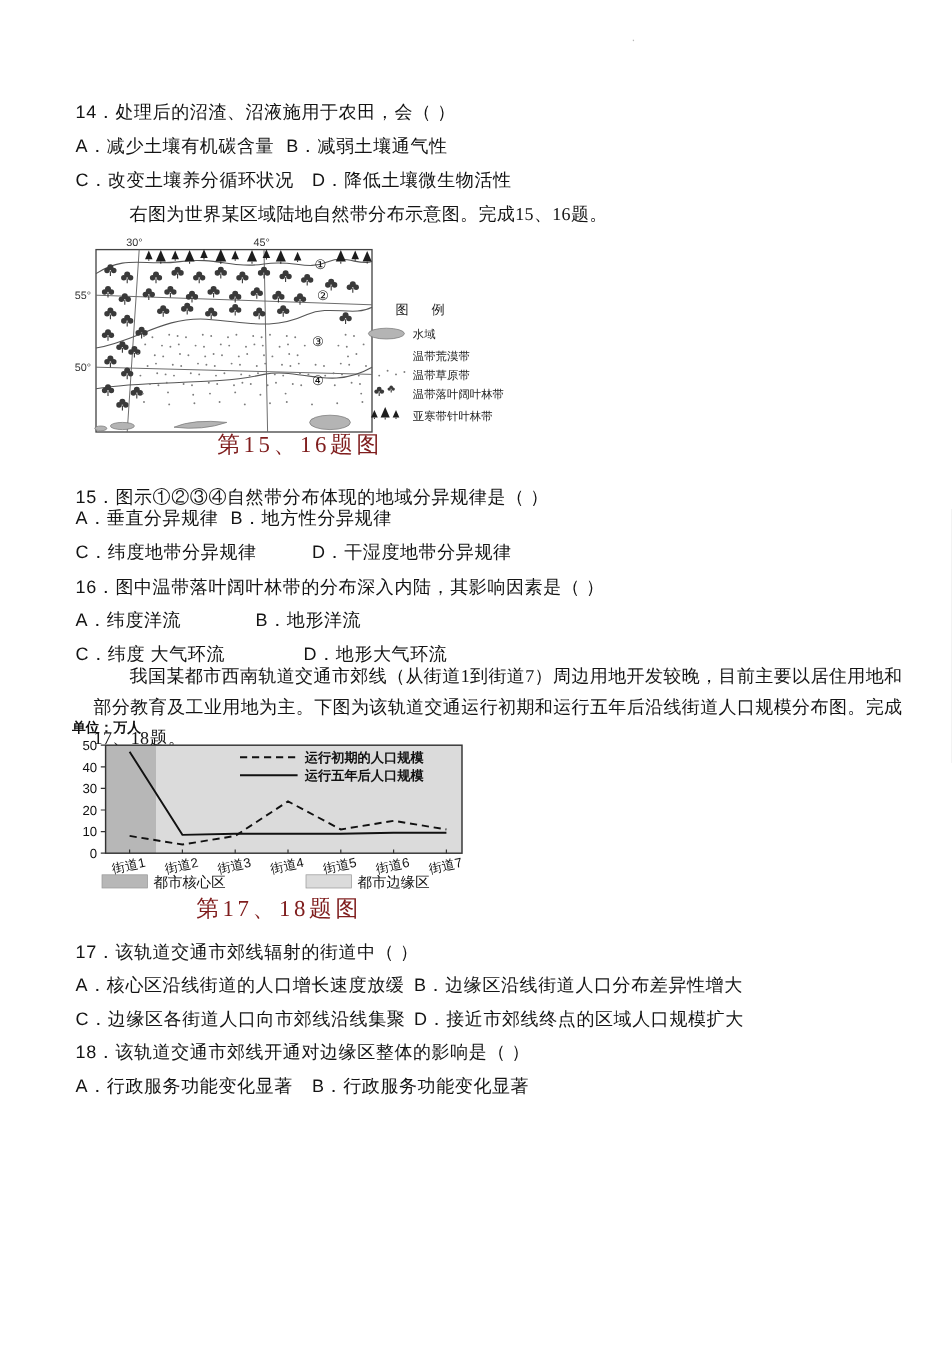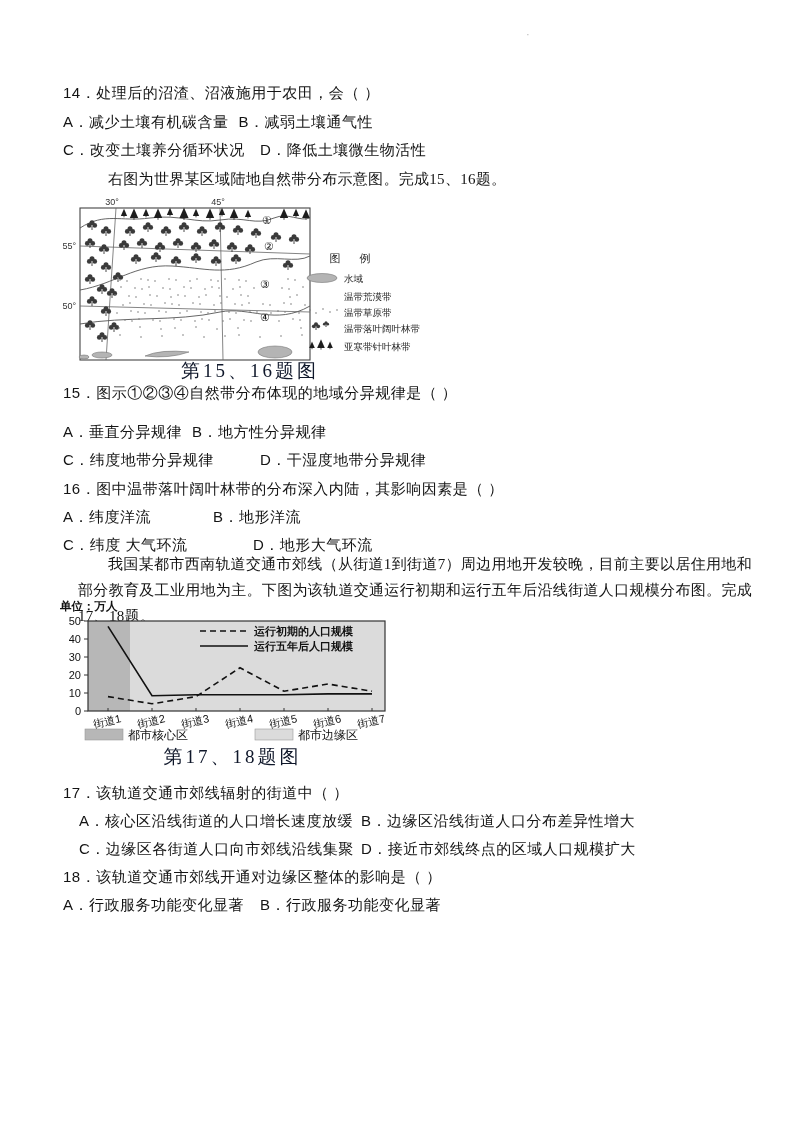--- a/index.html
+++ b/index.html
@@ -4,26 +4,26 @@
 <style>
   html,body{margin:0;padding:0;background:#e8e8e8;}
   .page{position:relative;width:793px;height:1122px;background:#ffffff;margin:0 auto;
         font-family:"Liberation Sans",sans-serif;color:#141414;overflow:hidden;}
   .line{position:absolute;left:63px;font-size:15px;white-space:nowrap;letter-spacing:.5px;}
   .stem{font-weight:500;}
   .optrow{display:flex;align-items:center;}
   .c150{display:inline-block;min-width:150px;}
   .c190{display:inline-block;min-width:190px;}
   .c197{display:inline-block;min-width:197px;}
-  .c282{display:inline-block;min-width:282px;margin-left:16px;}
+  .c282{display:inline-block;min-width:282px;}
   .gap10{margin-left:10px;}
   .intro{position:absolute;left:63px;width:674px;font-family:"Liberation Serif",serif;
          font-size:15px;line-height:26px;text-indent:2em;letter-spacing:.3px;text-align:justify;margin-left:15px;}
   .figcaption{position:absolute;text-align:center;font-family:"Liberation Serif",serif;
-              font-size:19px;letter-spacing:3px;color:#0f172a;}
+              font-size:19px;letter-spacing:3px;color:#7f1d1d;}
   .artifact{position:absolute;left:526px;top:28px;font-size:11px;color:#b9b9b9;}
   svg{position:absolute;}
   svg text{font-family:"Liberation Sans",sans-serif;}
 </style>
 </head>
 <body>
 
 <div class="page">
 
   <div class="artifact">·</div>
@@ -393,21 +393,21 @@
       <circle cx="266" cy="126.68" r="1.5" fill="#3a3a3a"></circle>
       <path d="M249.2,152 L252,145.6 L254.8,152 Z" fill="#1d1d1d"></path>
       <line x1="252" y1="152" x2="252" y2="153.2" stroke="#1d1d1d" stroke-width="0.8"></line>
       <path d="M257.15,152 L261,143.2 L264.85,152 Z" fill="#1d1d1d"></path>
       <line x1="261" y1="152" x2="261" y2="153.65" stroke="#1d1d1d" stroke-width="0.8"></line>
       <path d="M267.2,152 L270,145.6 L272.8,152 Z" fill="#1d1d1d"></path>
       <line x1="270" y1="152" x2="270" y2="153.2" stroke="#1d1d1d" stroke-width="0.8"></line>
     </svg>
   <div class="figcaption" style="left:60px;top:358px;width:380px">第15、16题图</div>
 
-  <div class="line stem" style="top:384px">15．图示①②③④自然带分布体现的地域分异规律是（ ）</div>
+  <div class="line stem" style="top:405px">15．图示①②③④自然带分布体现的地域分异规律是（ ）</div>
   <div class="line optrow" style="top:423px">
     <span>A．垂直分异规律</span>
     <span class="gap10">B．地方性分异规律</span>
   </div>
   <div class="line optrow" style="top:451px">
     <span class="c197">C．纬度地带分异规律</span>
     <span>D．干湿度地带分异规律</span>
   </div>
 
   <div class="line stem" style="top:480px">16．图中温带落叶阔叶林带的分布深入内陆，其影响因素是（ ）</div>

